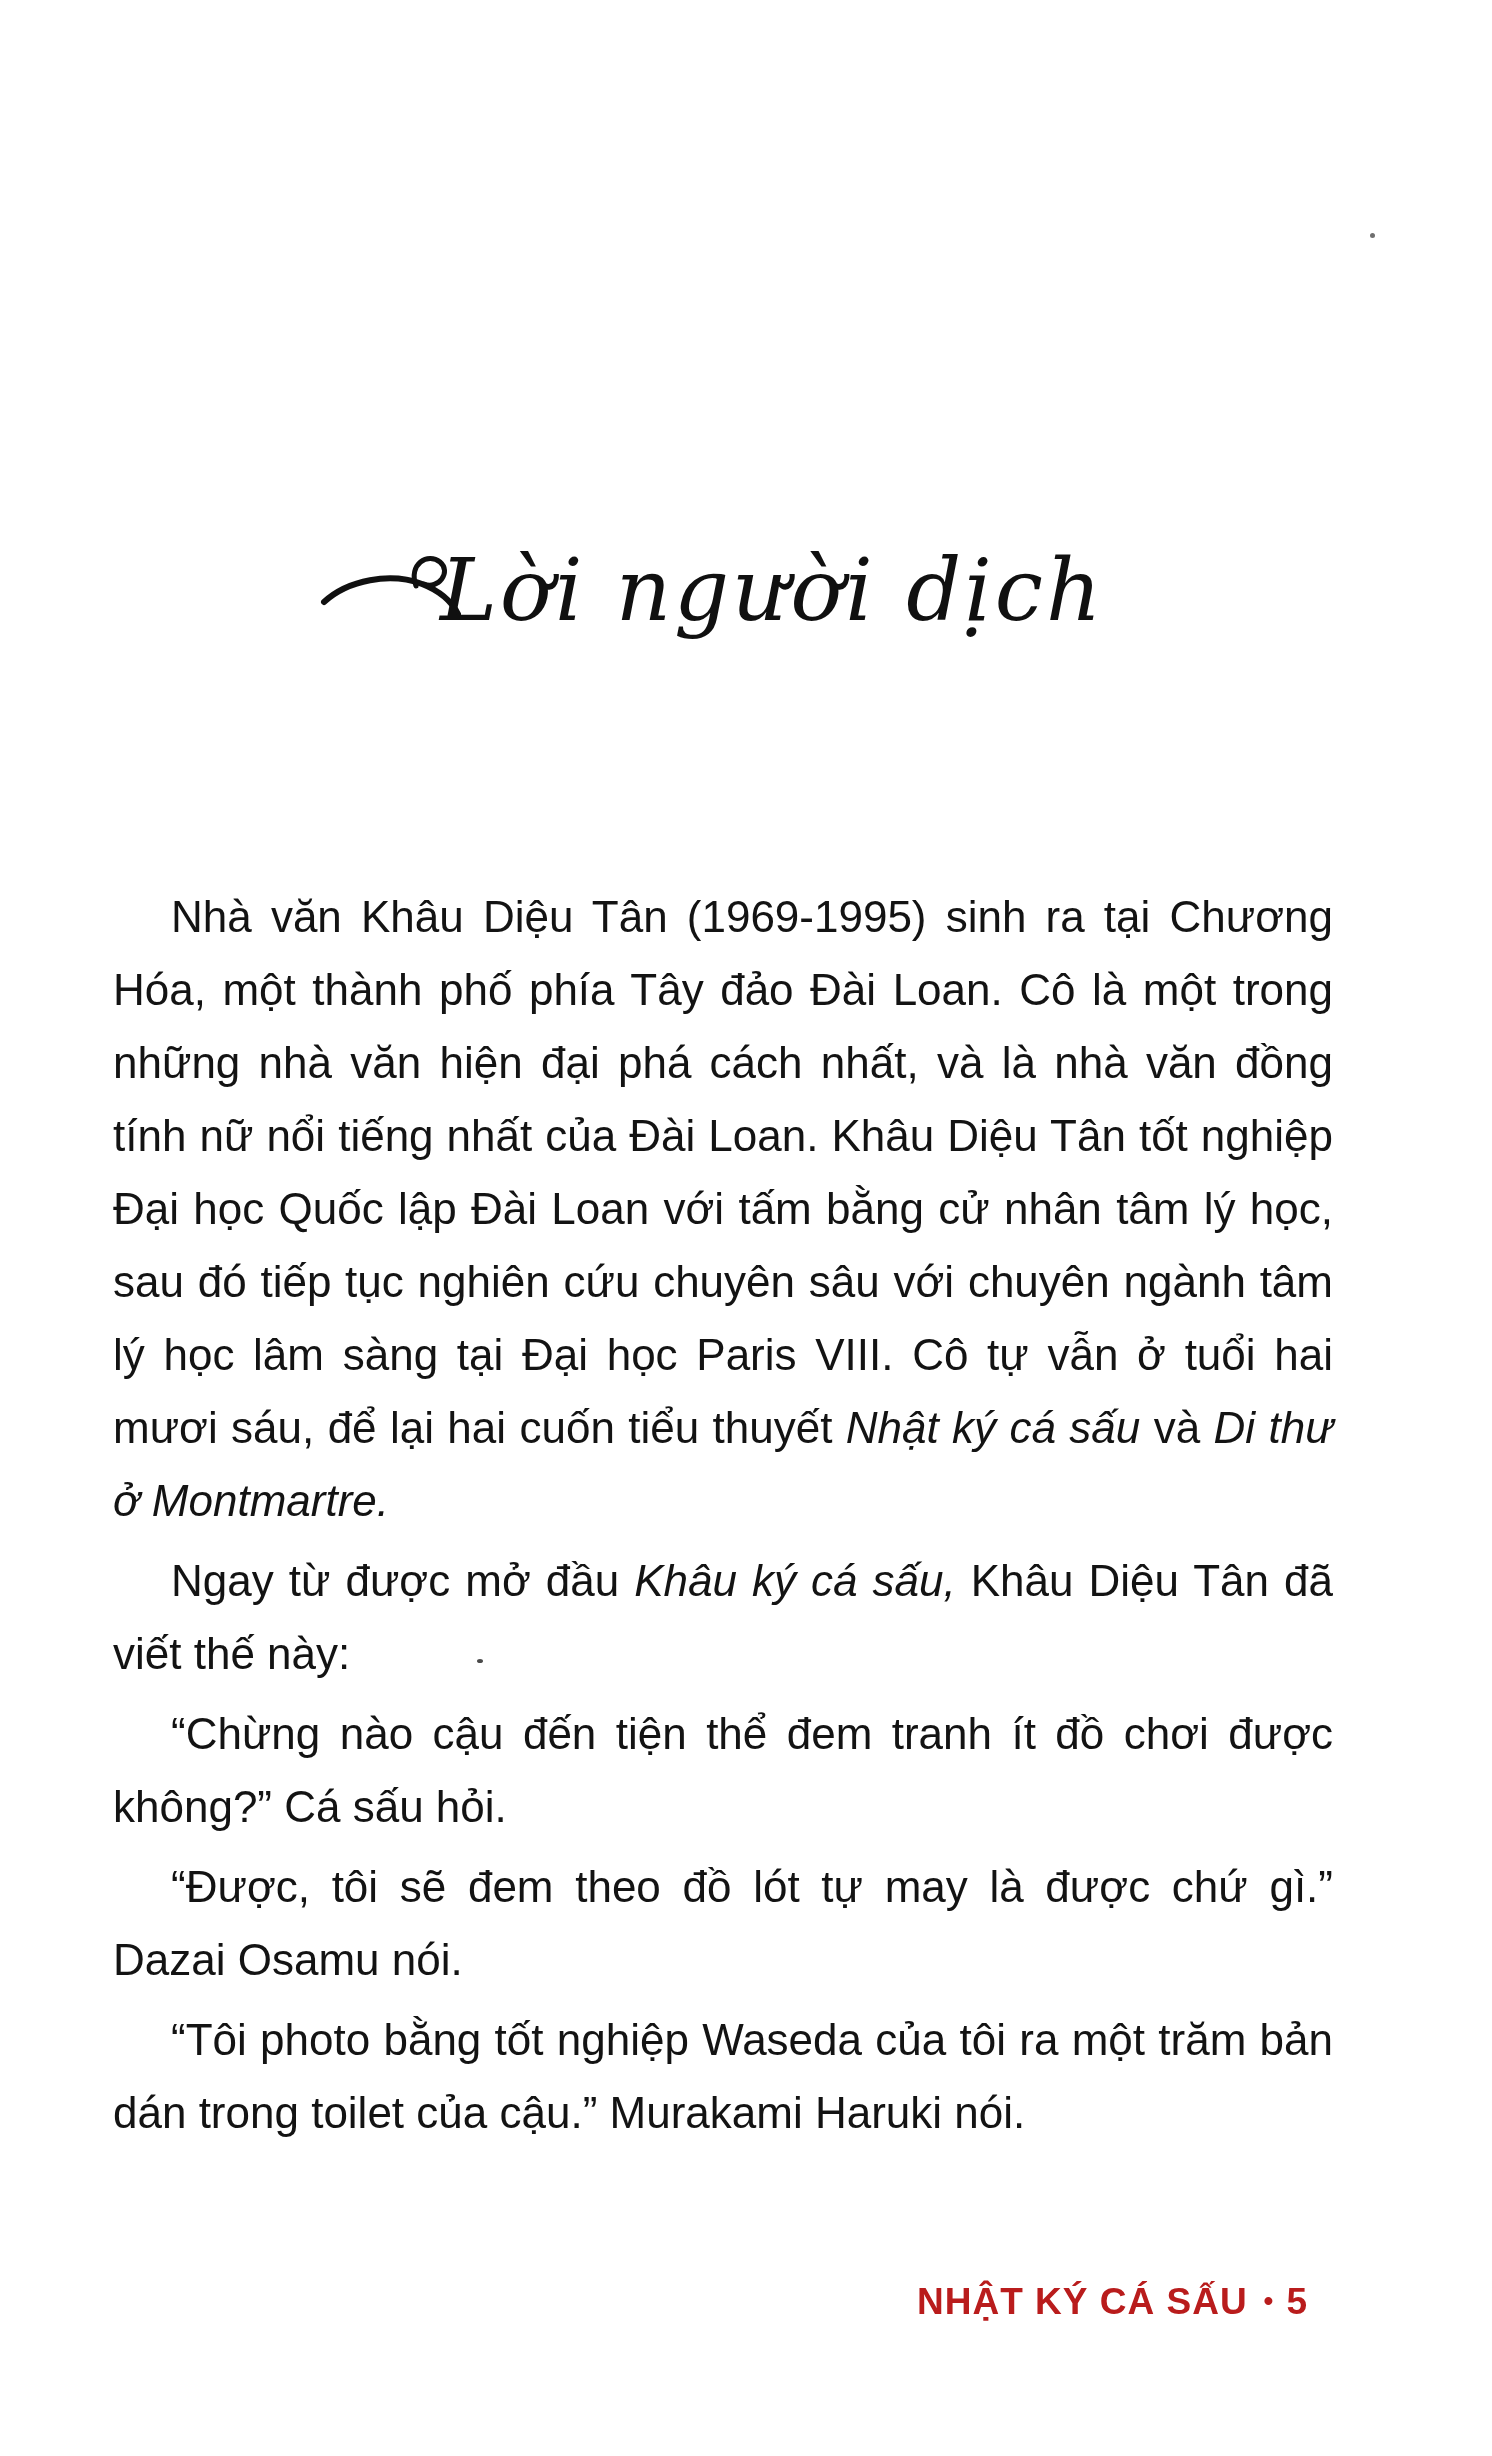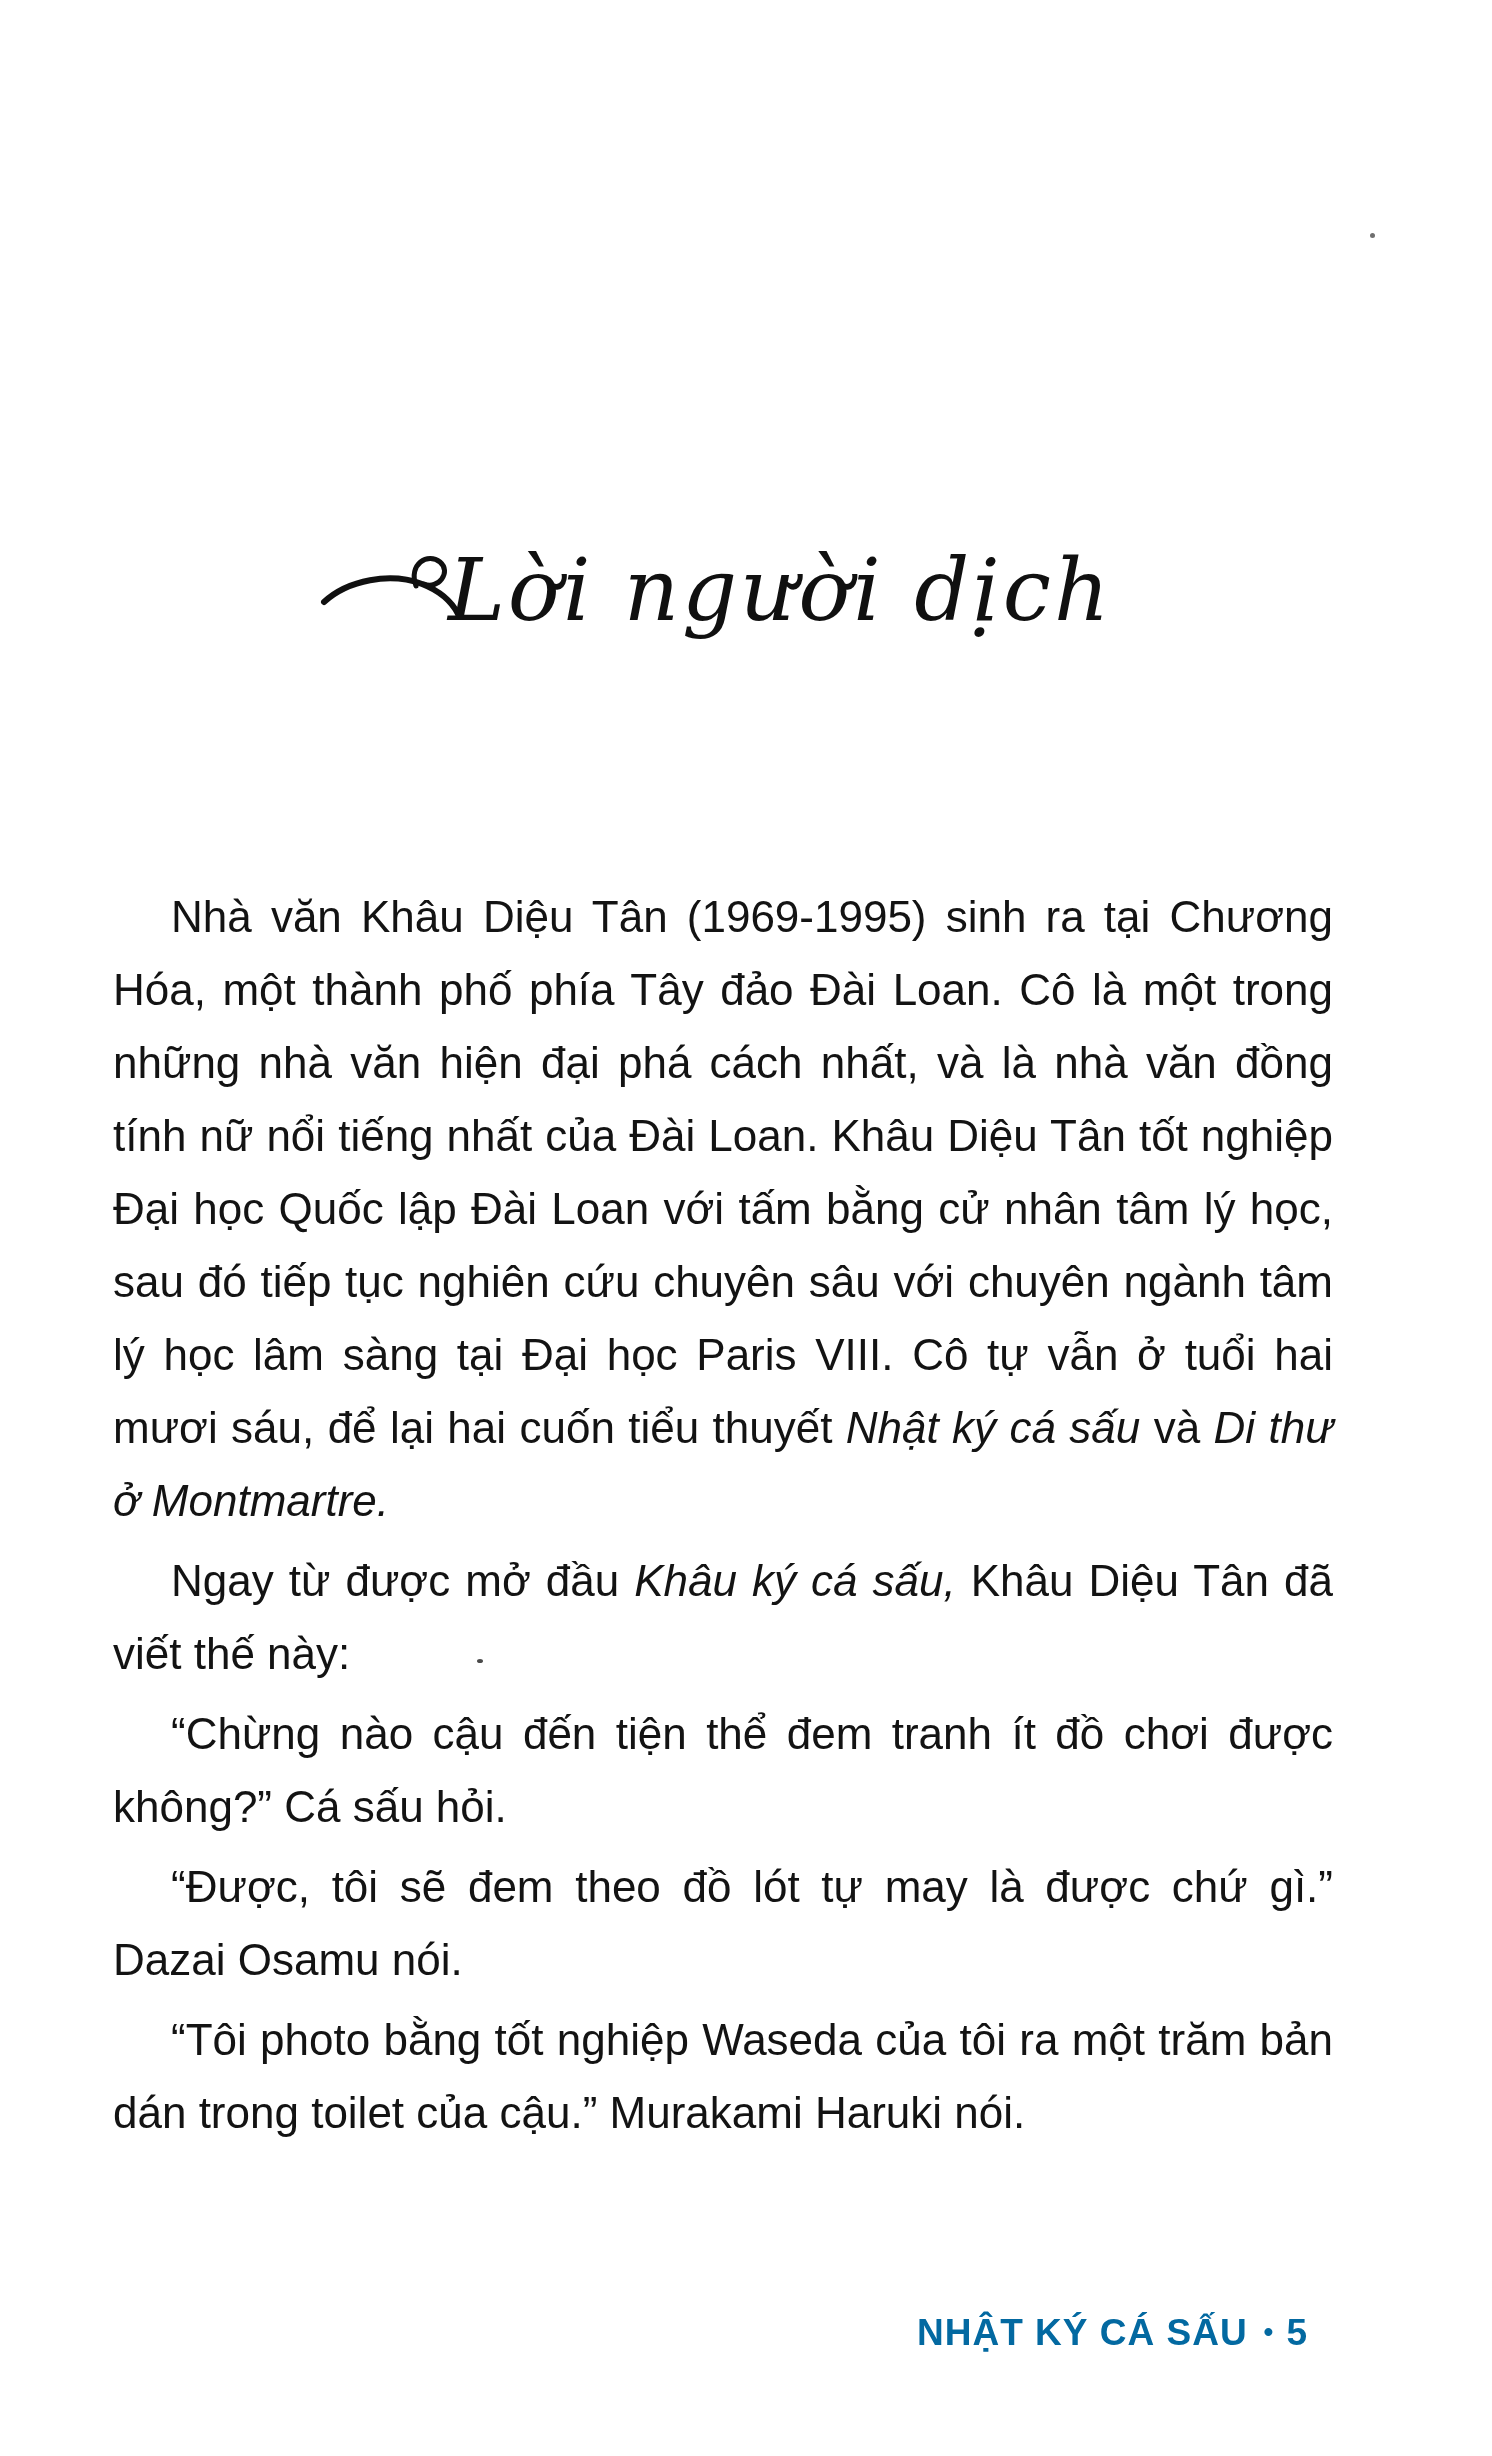--- a/index.html
+++ b/index.html
@@ -15,21 +15,20 @@
     position: absolute;
     inset: 0;
   }
   
   .heading {
     position: absolute;
     top: 540px;
     left: 320px;
     display: flex;
     align-items: center;
-    gap: 8px;
   }
   .swash {
     width: 150px;
     height: 90px;
     margin-right: -30px;
     margin-top: 10px;
   }
   .heading-text {
     font-family: "DejaVu Serif", serif;
     font-style: italic;
@@ -56,24 +55,23 @@
     letter-spacing: 0px;
   }
   .body-text p i { font-style: italic; }
   
   .footer {
     position: absolute;
     top: 2281px;
     right: 184px;
     font-size: 37px;
     font-weight: bold;
-    color: #0369a1;
+    color: #b91c1c;
     letter-spacing: 1px;
     white-space: nowrap;
-    margin-top: 31px;
   }
   .footer .sep {
     display: inline-block;
     margin: 0 12px 0 16px;
     font-size: 28px;
     vertical-align: 4px;
   }
   
   .artifact {
     position: absolute;

